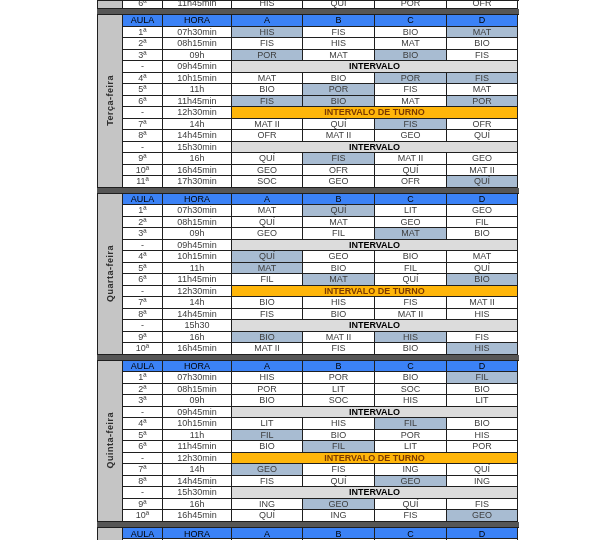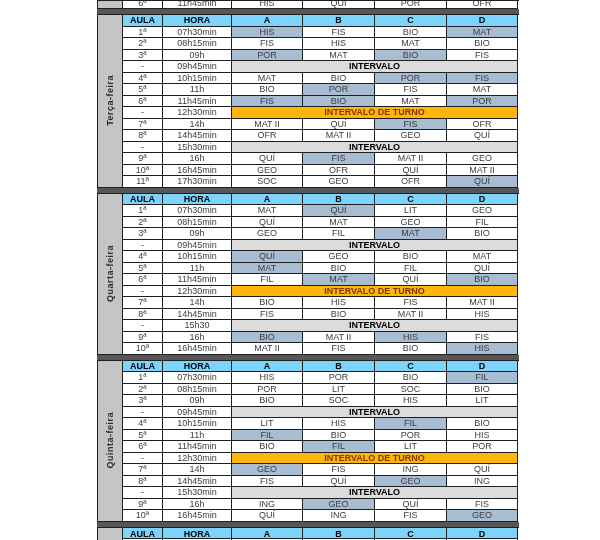--- a/index.html
+++ b/index.html
@@ -14,21 +14,21 @@
     border-left:1px solid #1f1f1f;border-top:1px solid #1f1f1f;
     box-sizing:border-box;
   }
   .cell{
     box-sizing:border-box;
     border-right:1px solid #1f1f1f;border-bottom:1px solid #1f1f1f;
     display:flex;align-items:center;justify-content:center;
     font-size:9px;color:#3d3d3d;overflow:hidden;white-space:nowrap;
     line-height:10px;
   }
-  .hdr{background:#7dd3fc;font-weight:bold;color:#000;}
+  .hdr{background:#3b82f6;font-weight:normal;color:#000;}
   .subj{background:#ffffff;}
   .hl{background:#a8bcd2;}
   .break-cell{background:#dcdcdc;font-weight:bold;color:#000;}
   .turno-cell{background:#ffb60a;font-weight:bold;color:#7c3a00;}
   .sidebar{
     background:#c5c5c5;
     border-right:1px solid #1f1f1f;border-bottom:1px solid #1f1f1f;
     box-sizing:border-box;
     display:flex;align-items:center;justify-content:center;
   }

